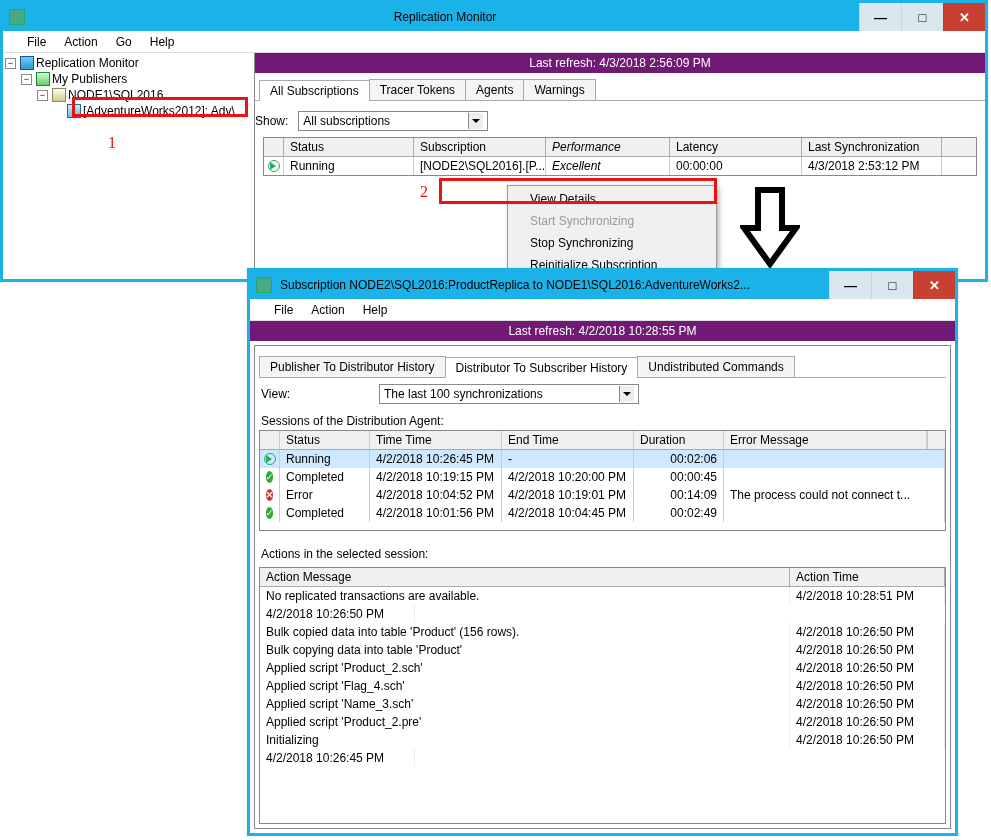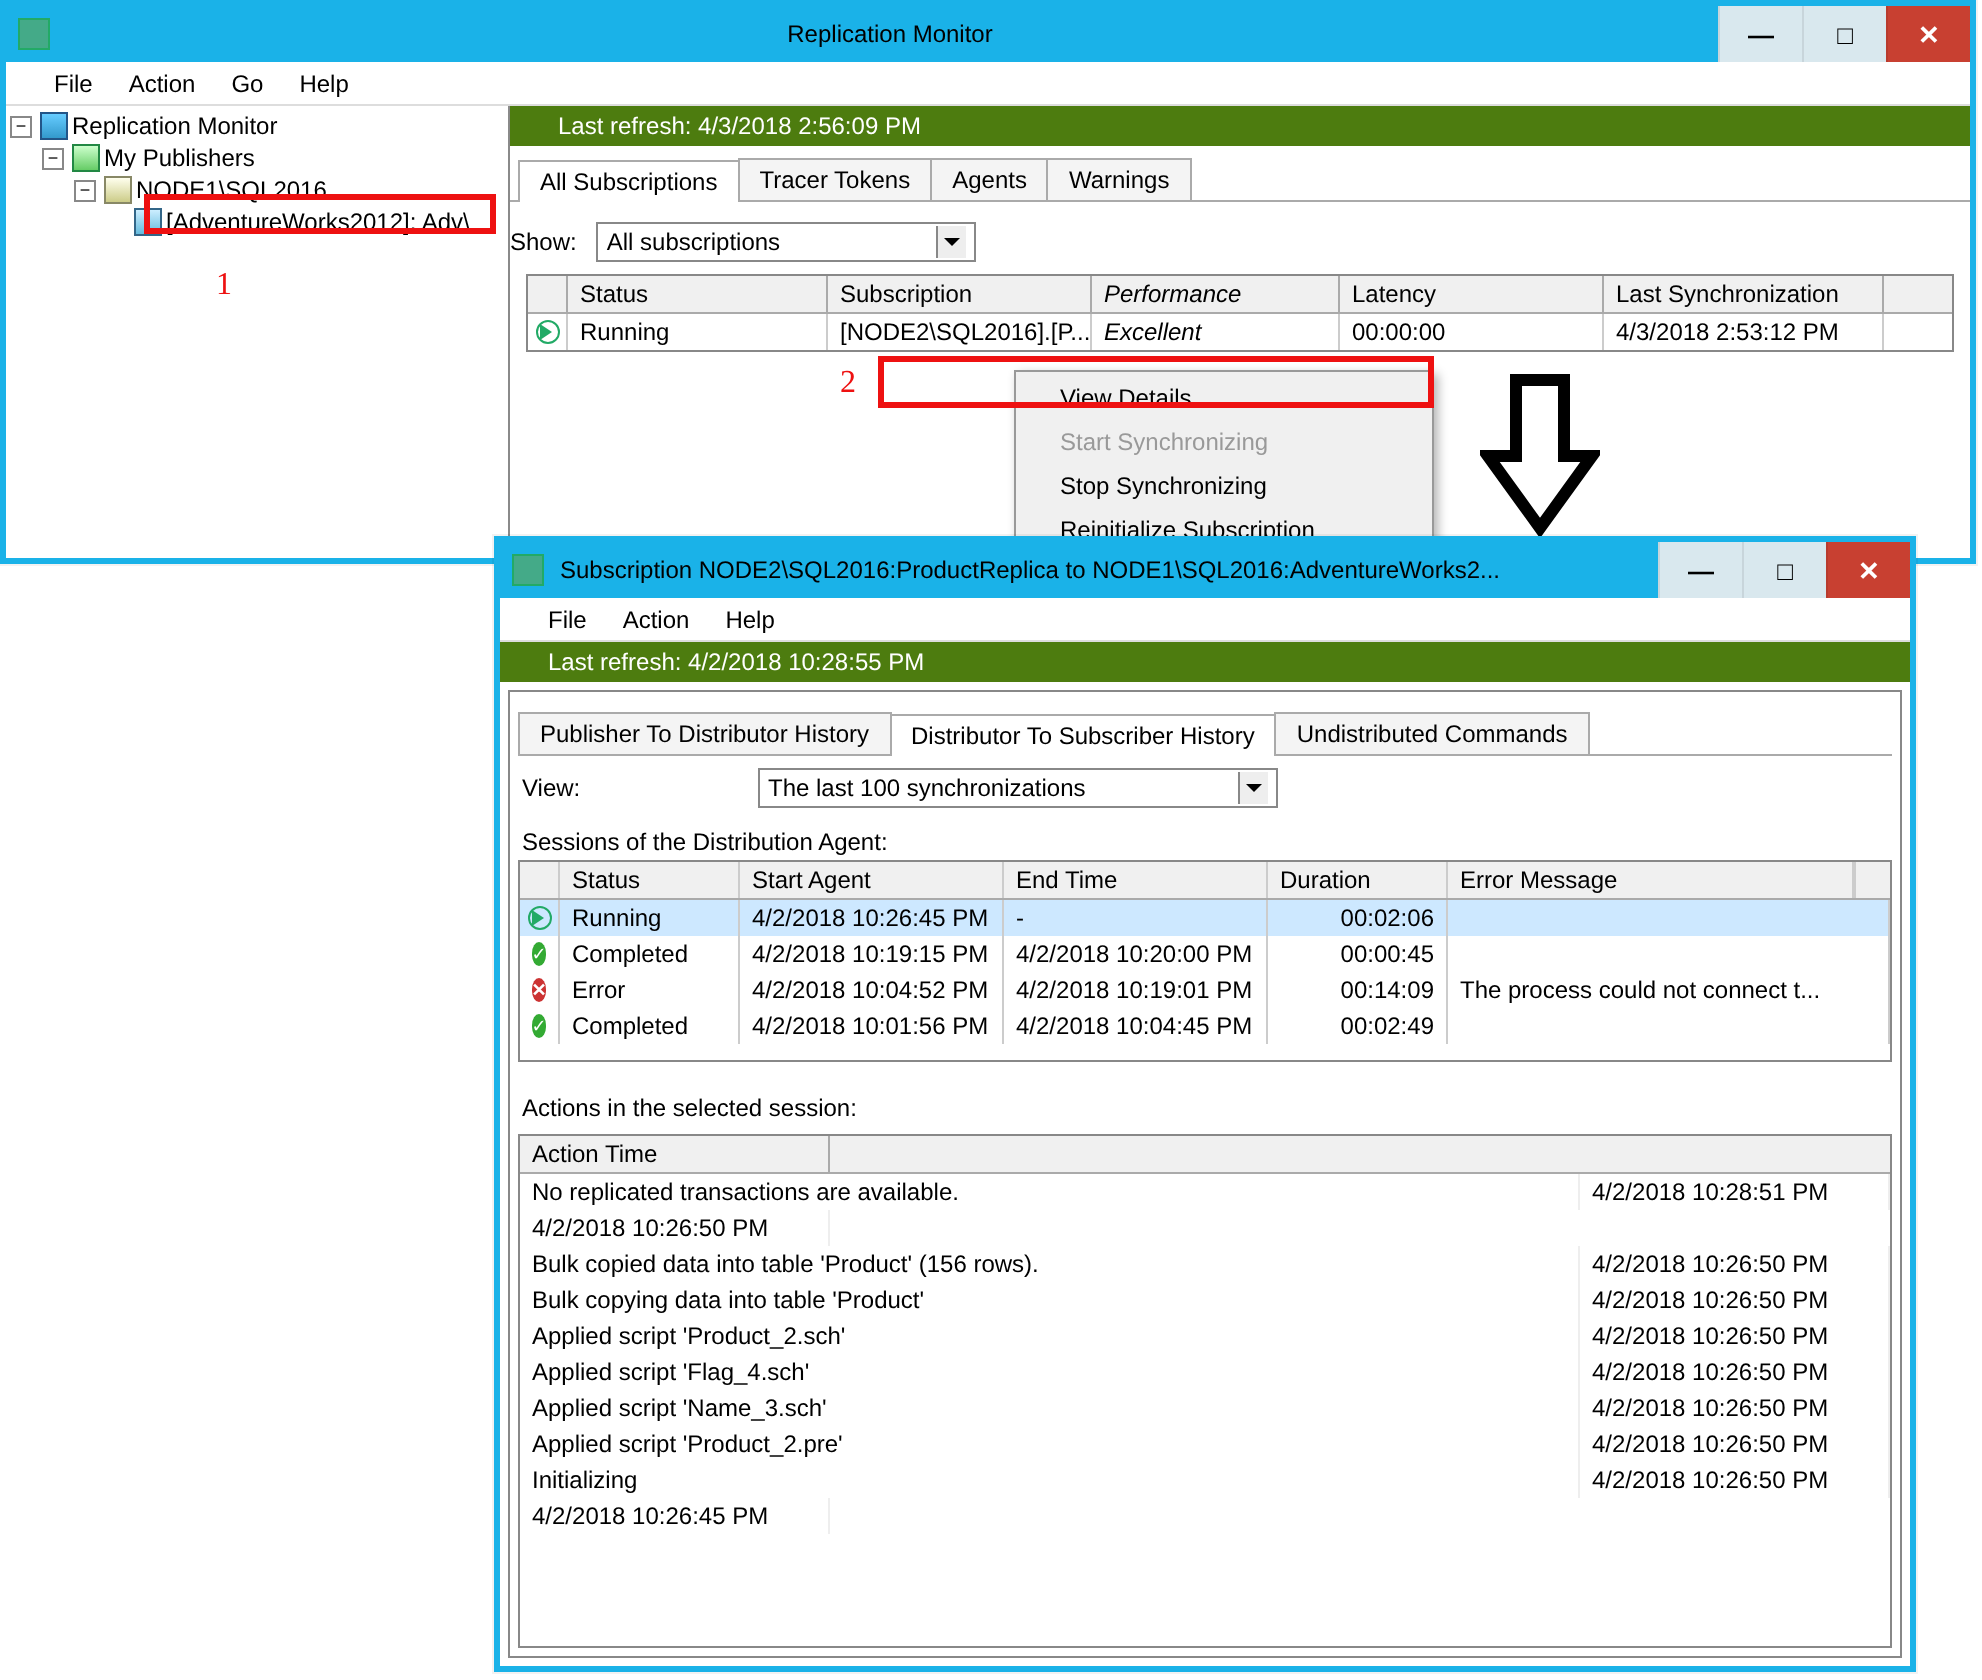--- a/index.html
+++ b/index.html
@@ -23,21 +23,21 @@
 .tree-pane { width: 252px; border-right: 1px solid #8a8a8a; padding: 2px; overflow: hidden; }
 .tree-node { white-space: nowrap; display: flex; align-items: center; height: 16px; }
 .tree-exp { width: 11px; height: 11px; border: 1px solid #888; margin-right: 2px; display: inline-flex; align-items: center; justify-content: center; font-size: 9px; line-height: 1; }
 .tree-ico { width: 14px; height: 14px; margin: 0 2px; display: inline-block; }
 .ico-mon { background: linear-gradient(#6cf,#39c); border: 1px solid #258; }
 .ico-pub { background: linear-gradient(#cfc,#6c6); border: 1px solid #284; }
 .ico-srv { background: linear-gradient(#ffe,#cc8); border: 1px solid #886; }
 .ico-db { background: linear-gradient(#cef,#6bd); border: 1px solid #368; }
 
 .right-pane { flex: 1; display: flex; flex-direction: column; }
-.refresh-bar { background: #4d7c0f; color: #fff; height: 20px; display: flex; align-items: center; justify-content: flex-start; padding: 0 24px; font-size: 11px; }
+.refresh-bar { background: #701a75; color: #fff; height: 20px; display: flex; align-items: center; justify-content: center; padding: 0 24px; font-size: 11px; }
 .tabs { display: flex; padding: 6px 4px 0 4px; border-bottom: 1px solid #aaa; }
 .tab { padding: 3px 10px; border: 1px solid #aaa; border-bottom: none; background: #f4f4f4; margin-right: -1px; cursor: default; }
 .tab.active { background: #fff; position: relative; top: 1px; }
 
 .show-row { display: flex; align-items: center; gap: 10px; padding: 10px 24px 6px 0; }
 .dropdown { border: 1px solid #888; height: 20px; width: 190px; padding: 1px 4px; background: #fff; display: flex; align-items: center; justify-content: space-between; }
 .dd-arrow { width: 15px; height: 16px; border-left: 1px solid #888; background: #eee; display: flex; align-items: center; justify-content: center; }
 .dd-arrow::after { content: ''; border: 4px solid transparent; border-top-color: #000; margin-top: 4px; }
 
 .grid { margin: 0 8px; border: 1px solid #888; }
@@ -220,21 +220,21 @@
         <div class="dropdown" style="width:260px">
           <span>The last 100 synchronizations</span>
           <span class="dd-arrow"></span>
         </div>
       </div>
       <div class="section-label">Sessions of the Distribution Agent:</div>
       <div class="grid2">
         <div class="grid-head">
           <div class="gh s-ico"></div>
           <div class="gh s-stat">Status</div>
-          <div class="gh s-start">Start Agent</div>
+          <div class="gh s-start">Time Time</div>
           <div class="gh s-end">End Time</div>
           <div class="gh s-dur" style="text-align:left">Duration</div>
           <div class="gh s-err">Error Message</div>
           <div class="scroll-spacer"></div>
         </div>
         <div class="grid2-rows" id="sess-rows">
             <div class="grid2-row sel">
               <div class="gc s-ico icon">
                 <span class="ico-run"></span>
               </div>
@@ -272,20 +272,21 @@
               <div class="gc s-start">4/2/2018 10:01:56 PM</div>
               <div class="gc s-end">4/2/2018 10:04:45 PM</div>
               <div class="gc s-dur">00:02:49</div>
               <div class="gc s-err"></div>
             </div>
           </div>
       </div>
       <div class="section-label" style="margin-top:12px;">Actions in the selected session:</div>
       <div class="actions-grid">
         <div class="grid-head">
+          <div class="gh a-msg">Action Message</div>
           <div class="gh a-time">Action Time</div>
         </div>
         <div class="actions-rows" id="act-rows">
             <div class="actions-row">
               <div class="a-msg">No replicated transactions are available.</div>
               <div class="a-time">4/2/2018 10:28:51 PM</div>
             </div>
             <div class="actions-row">
               <div class="a-time">4/2/2018 10:26:50 PM</div>
             </div>

